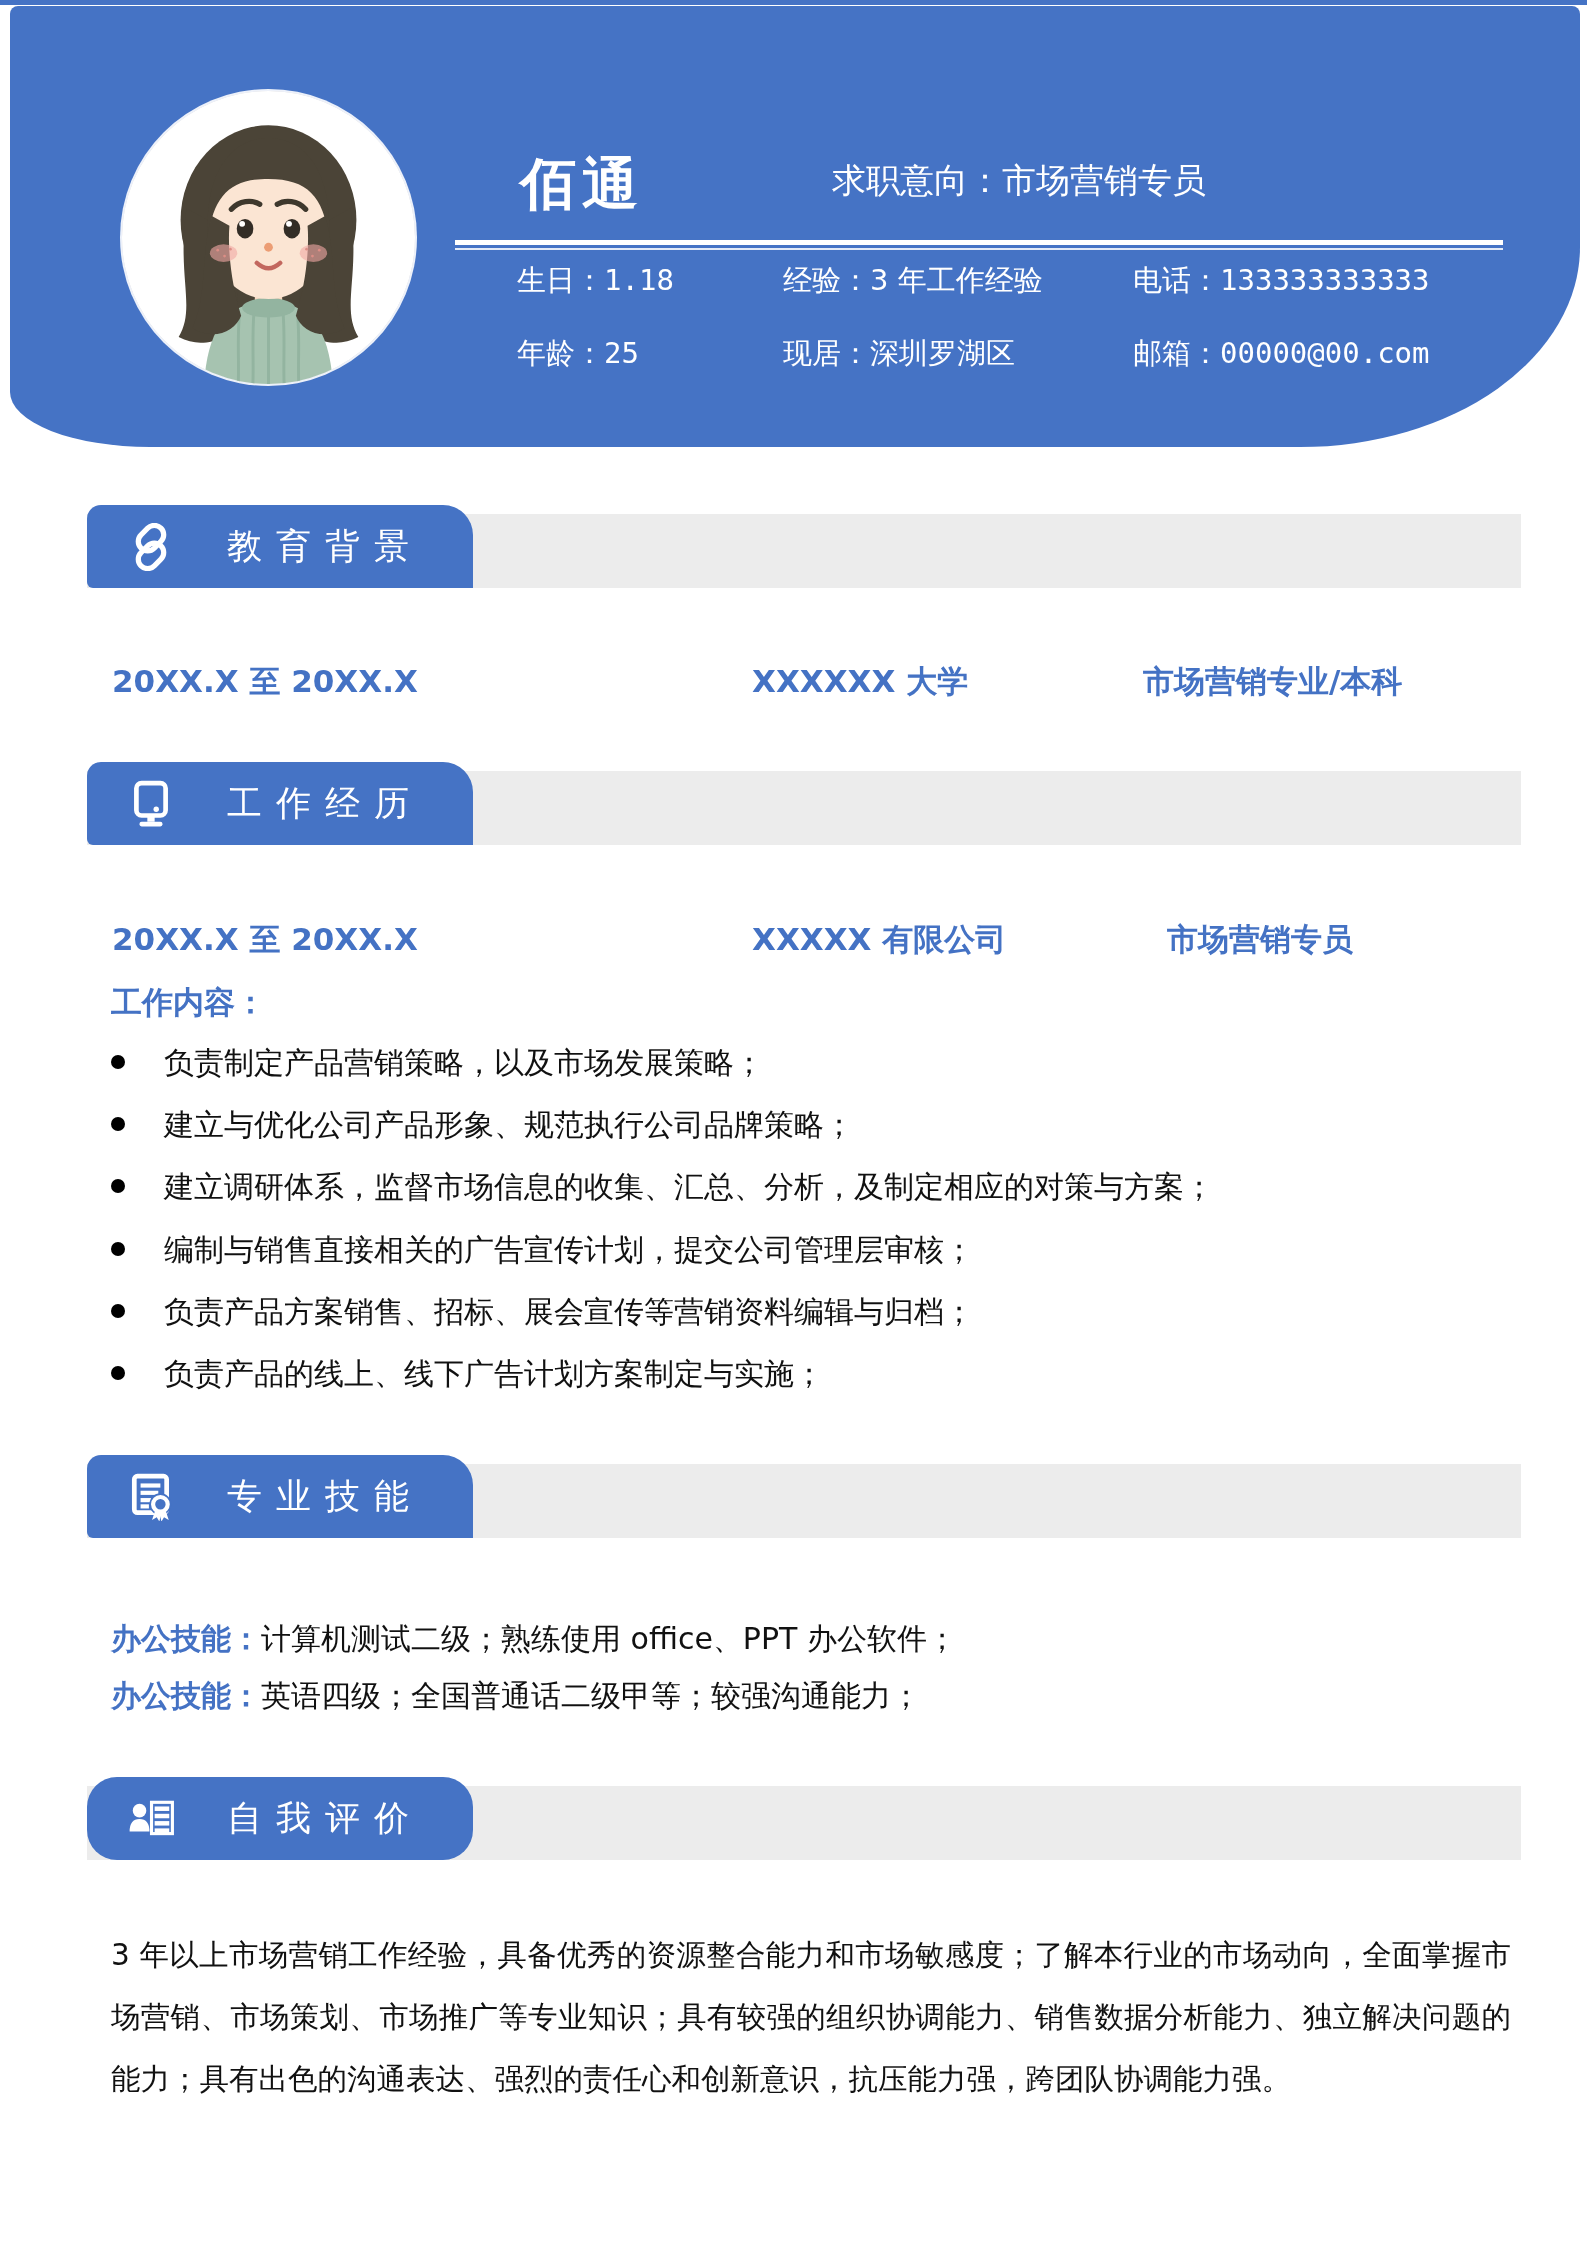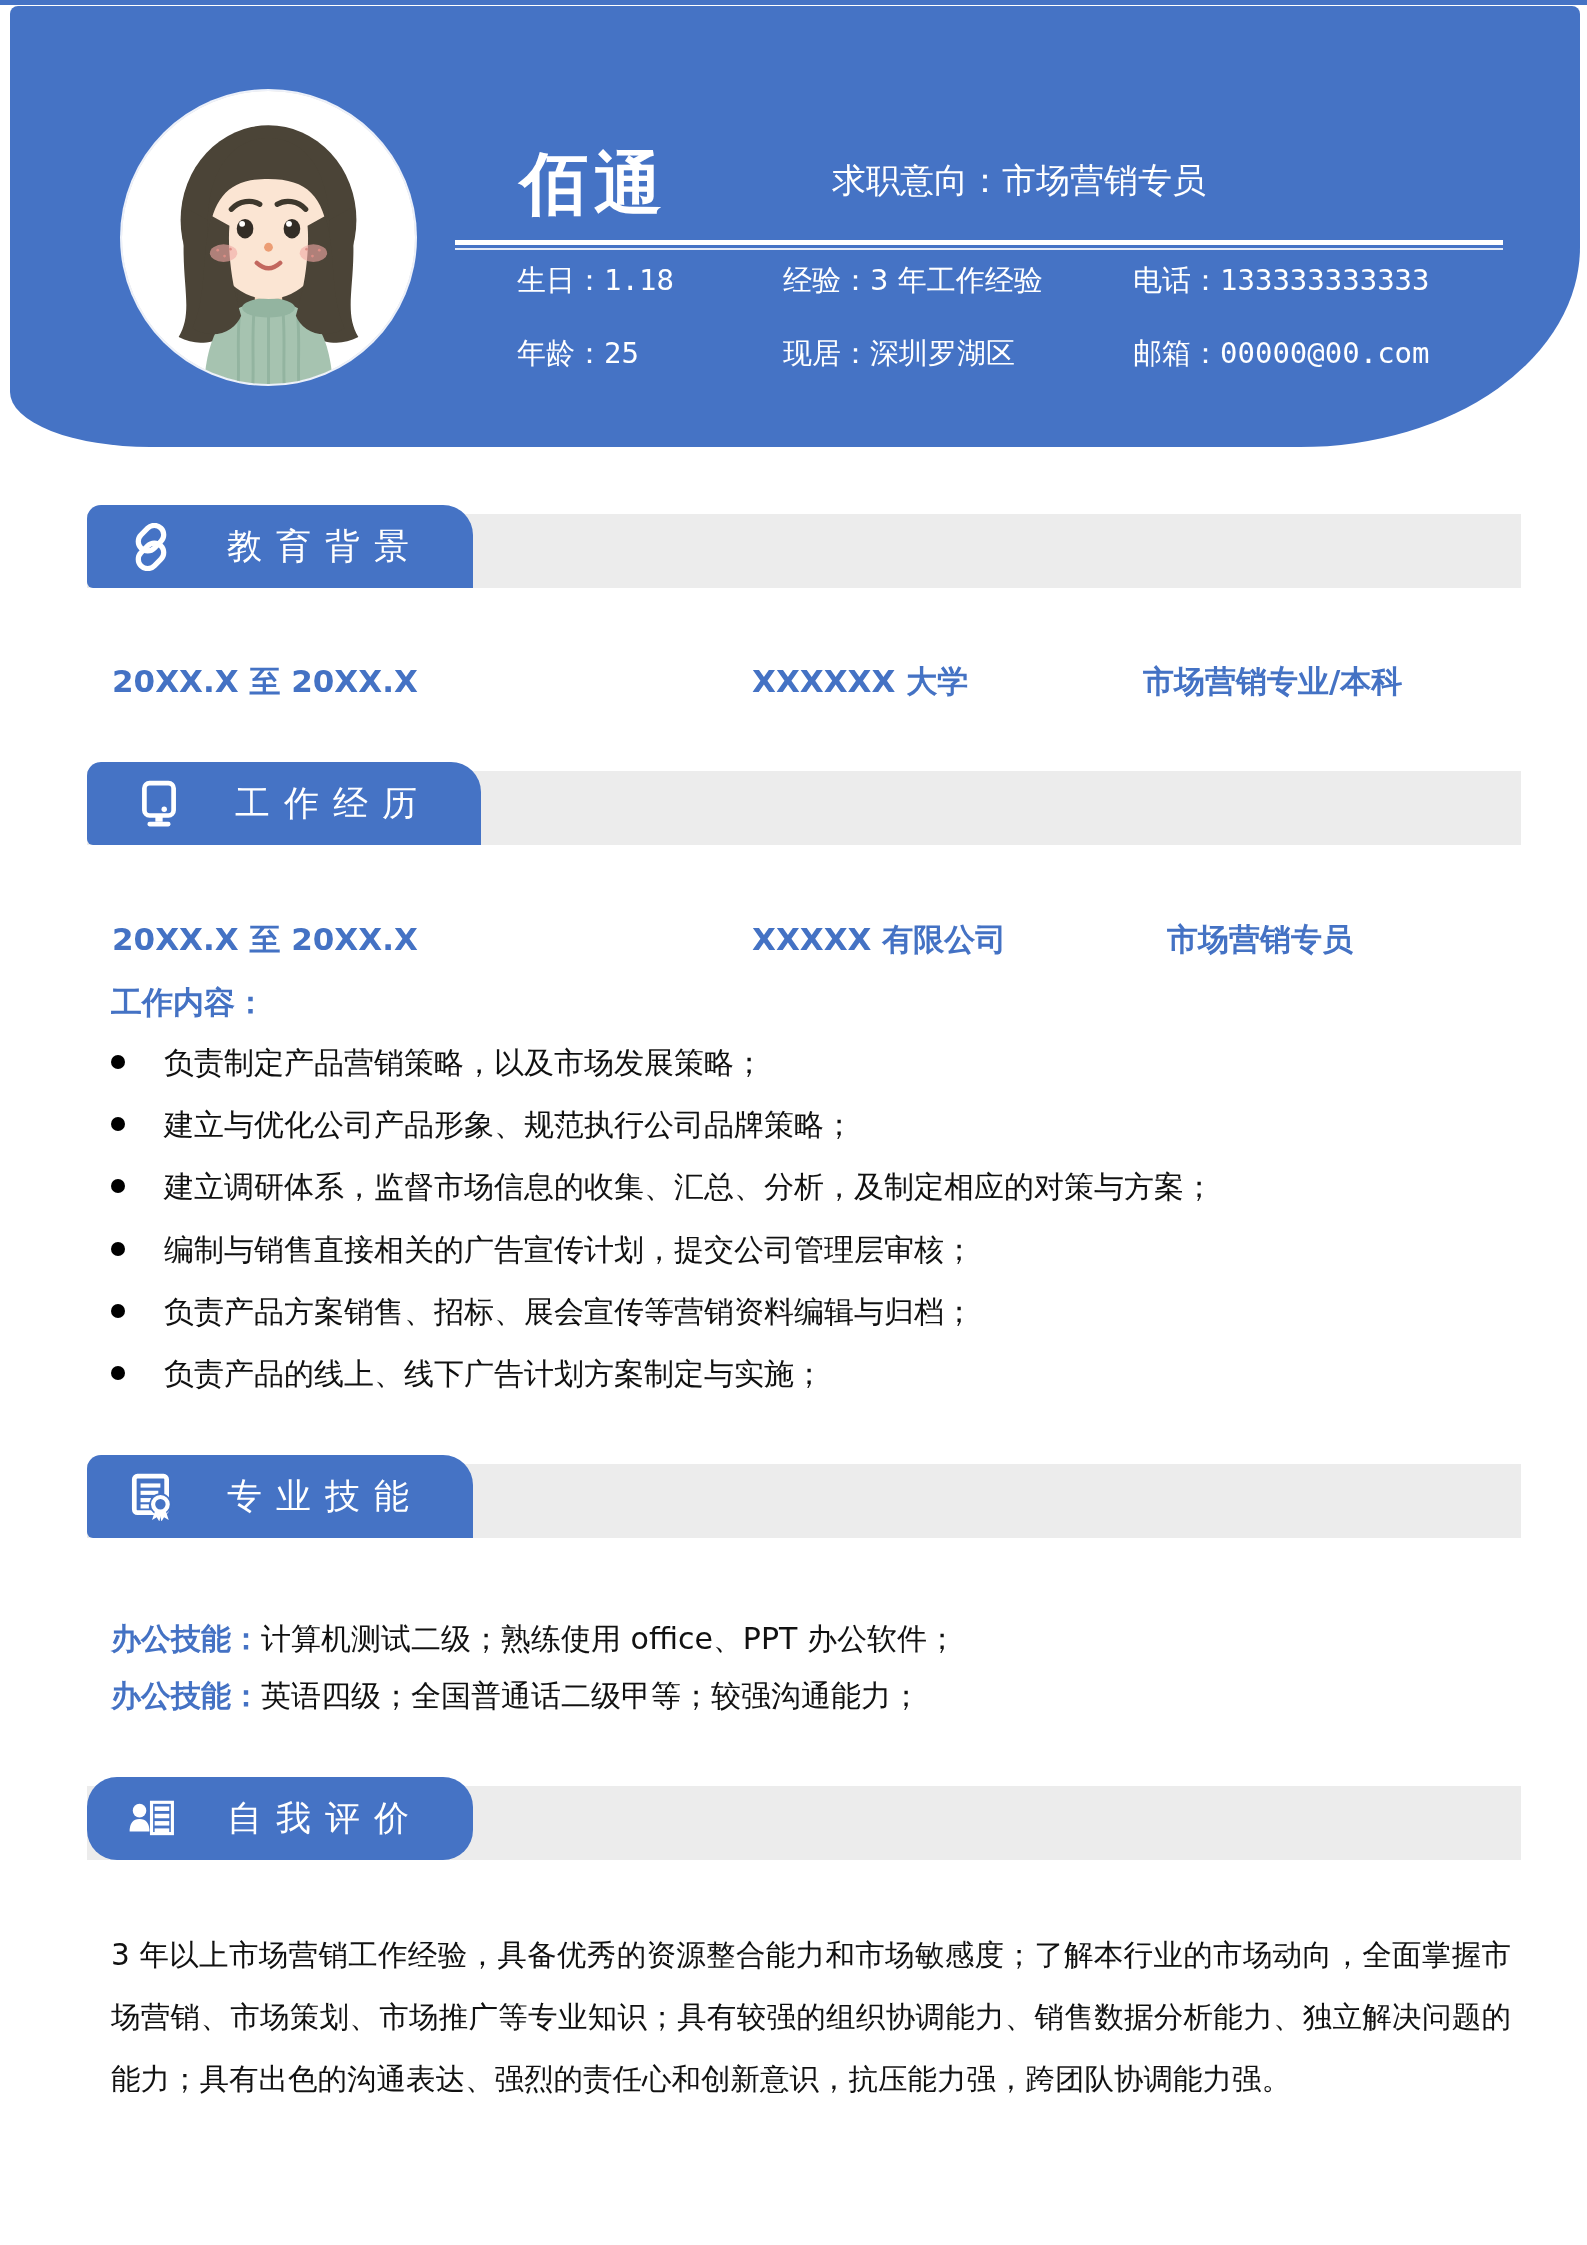--- a/index.html
+++ b/index.html
@@ -5,21 +5,21 @@
   html,body{margin:0;padding:0;background:#fff;}
   .page{position:relative;width:1587px;height:2245px;background:#ffffff;overflow:hidden;
         font-family:"DejaVu Sans","Liberation Sans",sans-serif;color:#111;}
   
   .top-rule{position:absolute;left:0;top:0;width:1587px;height:5px;background:#4573c5;}
   .header{position:absolute;left:10px;top:6px;width:1570px;height:441px;background:#4573c5;
           border-radius:8px 8px 280px 140px / 8px 8px 200px 55px;}
   .avatar{position:absolute;left:122px;top:91px;width:293px;height:293px;border-radius:50%;
           background:#fff;overflow:hidden;box-shadow:0 0 0 2px rgba(255,255,255,.9), inset 0 0 0 1px rgba(0,0,0,.10);}
   .avatar svg{display:block;width:100%;height:100%;}
-  .name{position:absolute;left:520px;top:142px;font-size:68px;line-height:84px;color:#fff;
+  .name{position:absolute;left:520px;top:142px;font-size:56px;line-height:84px;color:#fff;
         font-weight:600;letter-spacing:6px;white-space:nowrap;text-align:center;}
   .objective{position:absolute;left:832px;top:160px;font-size:34px;line-height:40px;color:#fff;
         font-weight:400;white-space:nowrap;}
   .hdr-rule{position:absolute;left:445px;top:234px;width:1048px;}
   .hdr-rule .l1{height:5px;background:#ffffff;}
   .hdr-rule .l2{height:2px;background:rgba(255,255,255,.85);margin-top:3px;}
   .info-cell{position:absolute;font-size:29px;line-height:34px;color:#fff;white-space:nowrap;}
   .mono{font-family:"DejaVu Sans Mono","Liberation Mono",monospace;}
   .c-r1{top:263px;} .c-r2{top:336px;}
   .c-c1{left:517px;} .c-c2{left:783px;} .c-c3{left:1133px;}
@@ -113,21 +113,21 @@
       <rect x="14" y="1" width="18" height="27" rx="9" transform="rotate(45 23 14.5)" fill="none" stroke="#fff" stroke-width="5"></rect>
       <rect x="14" y="18" width="18" height="27" rx="9" transform="rotate(45 23 31.5)" fill="none" stroke="#fff" stroke-width="5"></rect>
     </svg>
     <span class="ttl">教育背景</span>
   </div>
   <div class="blue-row" style="left:112px;top:662px;">20XX.X 至 20XX.X</div>
   <div class="blue-row" style="left:752px;top:662px;">XXXXXX 大学</div>
   <div class="blue-row" style="left:1130px;top:662px;margin-left:13px;">市场营销专业/本科</div>
 
   <div class="sec-bar" style="top:771px;"></div>
-  <div class="sec-tab" style="top:762px;padding-left:8px;">
+  <div class="sec-tab" style="top:762px;">
     <svg class="icn" viewBox="0 0 46 46">
       <rect x="9" y="3" width="28" height="31" rx="5" fill="none" stroke="#fff" stroke-width="4.5"></rect>
       <circle cx="28" cy="28" r="2.6" fill="#fff"></circle>
       <rect x="19.5" y="34" width="7" height="6" fill="#fff"></rect>
       <rect x="12" y="40" width="22" height="4.5" rx="2" fill="#fff"></rect>
     </svg>
     <span class="ttl">工作经历</span>
   </div>
   <div class="blue-row" style="left:112px;top:920px;">20XX.X 至 20XX.X</div>
   <div class="blue-row" style="left:752px;top:920px;">XXXXX 有限公司</div>

